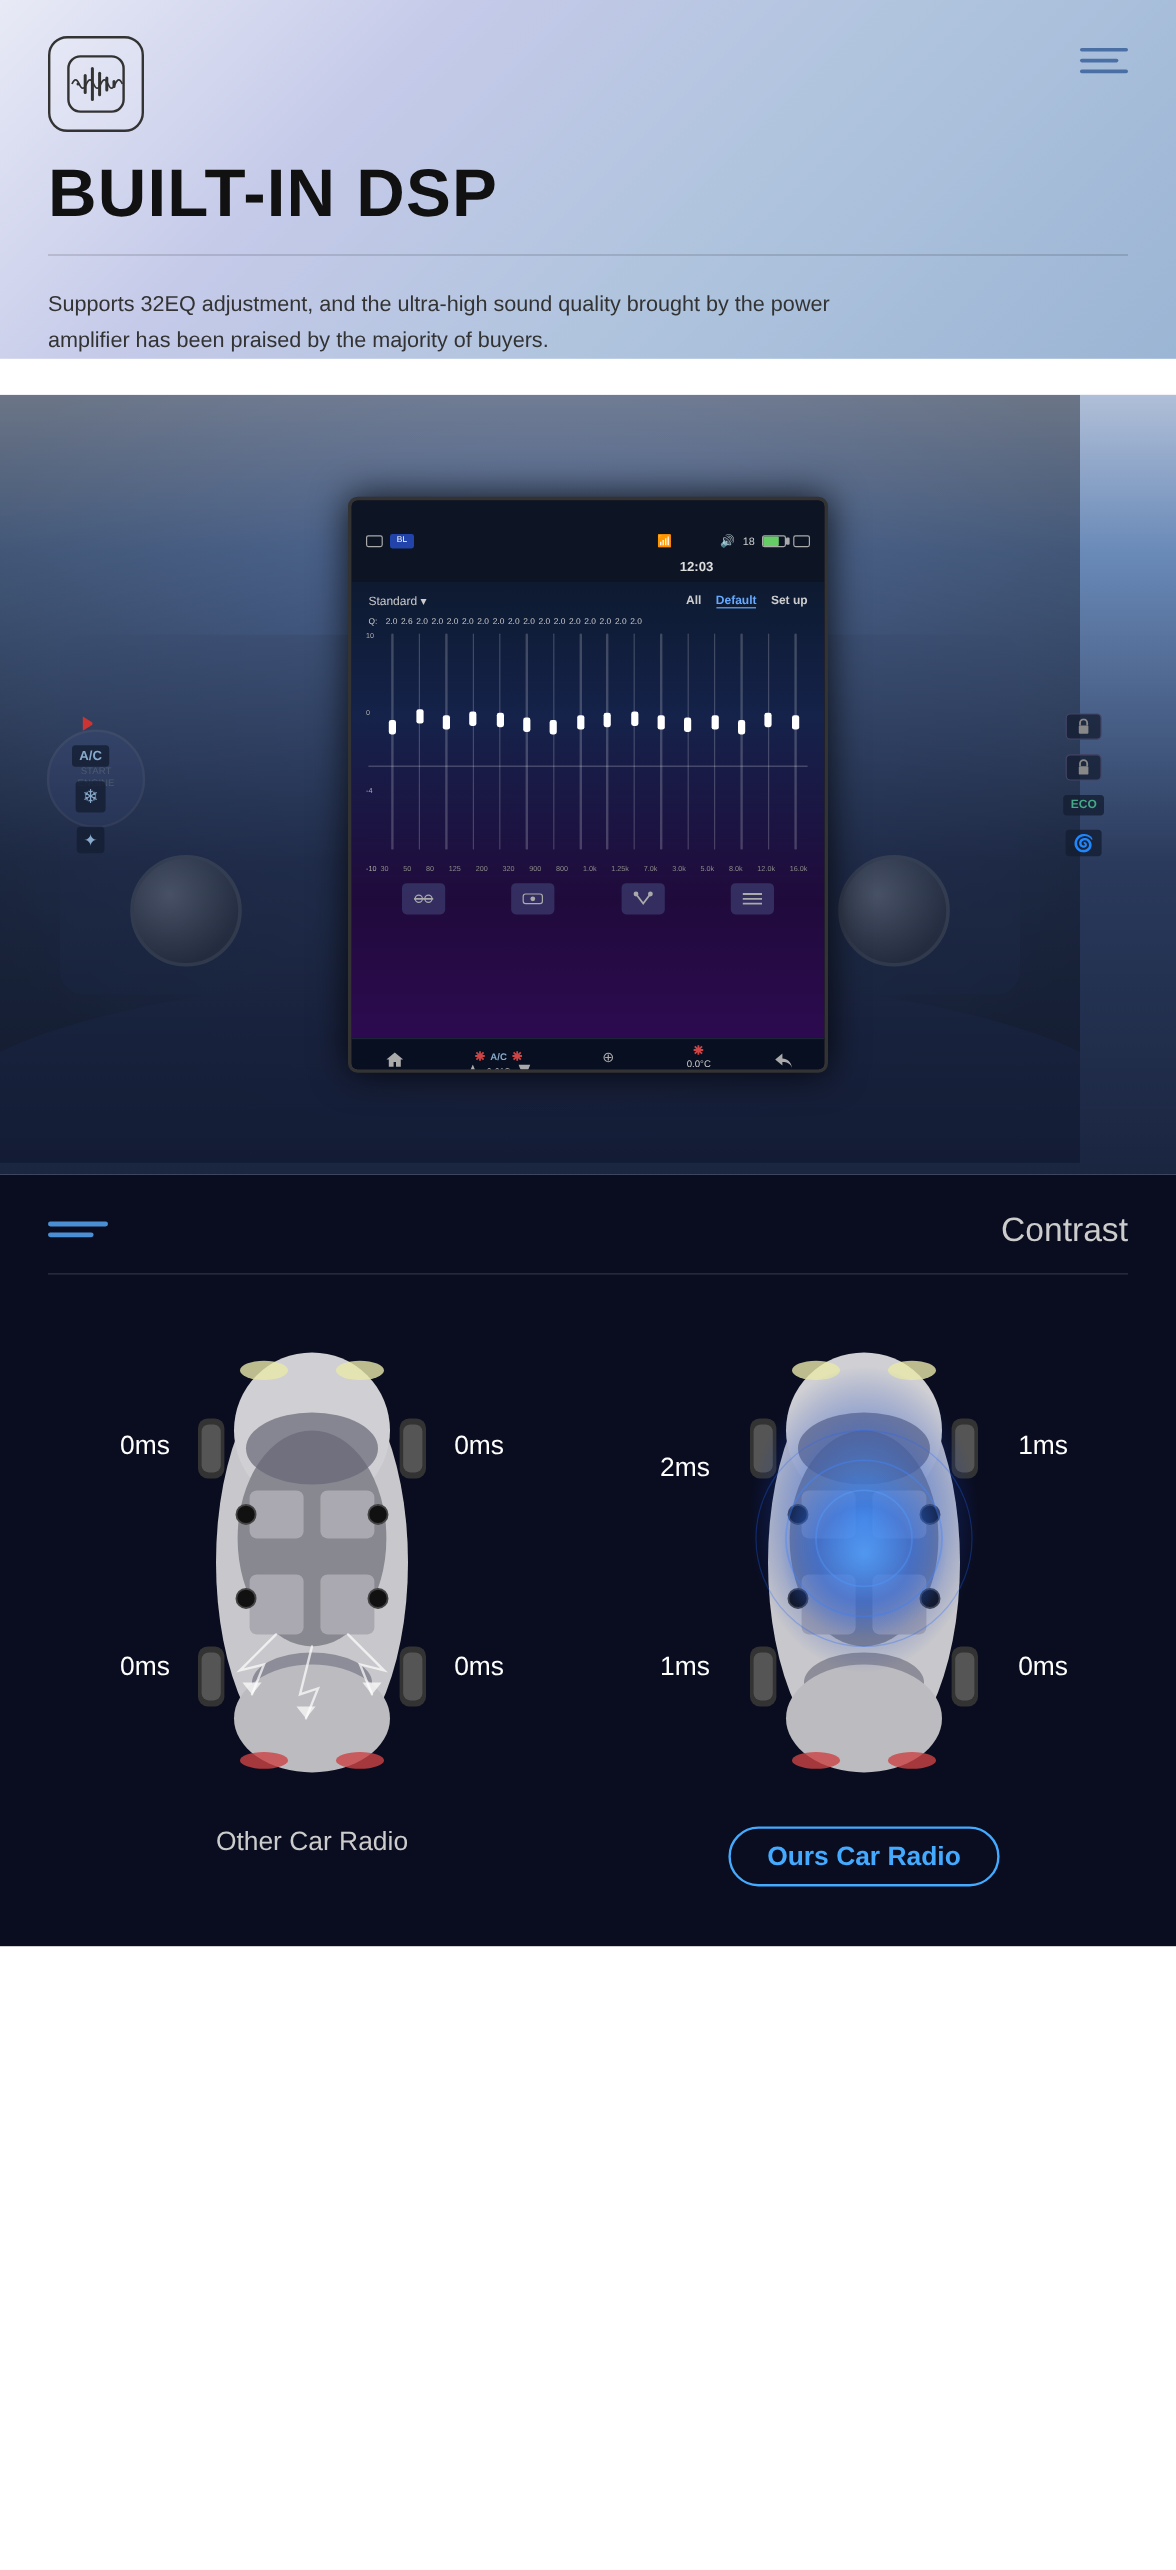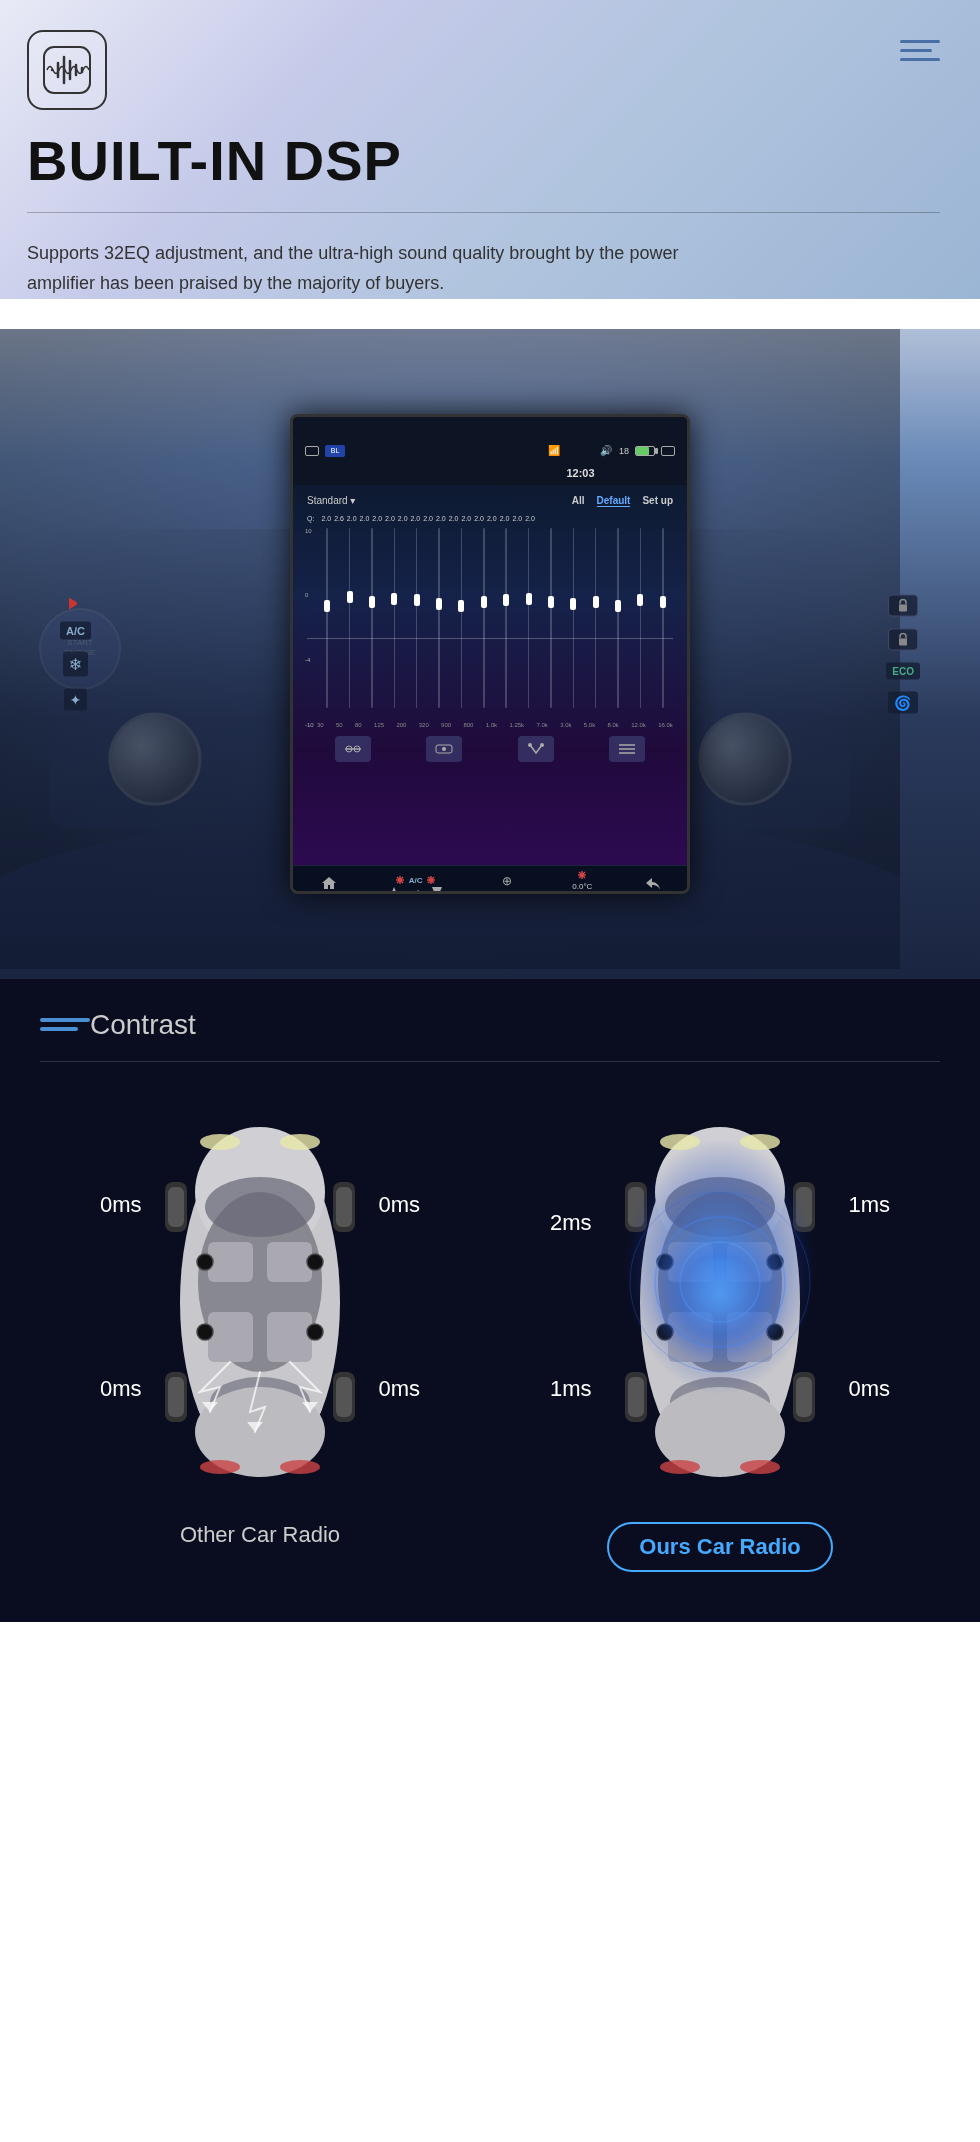--- a/index.html
+++ b/index.html
@@ -7,21 +7,21 @@
     body {
       width: 980px;
       font-family: -apple-system, BlinkMacSystemFont, 'Segoe UI', sans-serif;
       background: #fff;
       overflow-x: hidden;
     }
 
     
     .header-section {
       background: linear-gradient(135deg, #e8eaf6 0%, #c5cae9 30%, #b0c4de 60%, #9bb5d4 100%);
-      padding: 30px 40px 0 27px;
+      padding: 30px 40px 0 40px;
       position: relative;
       min-height: 220px;
     }
 
     .logo-area {
       display: flex;
       justify-content: space-between;
       align-items: flex-start;
       margin-bottom: 20px;
     }
@@ -201,21 +201,21 @@
 
     
     .contrast-section {
       background: #0a0d1f;
       padding: 30px 40px 50px 40px;
     }
 
     .contrast-header {
       display: flex;
       align-items: center;
-      justify-content: flex-start;
+      justify-content: space-between;
       margin-bottom: 20px;
     }
 
     .contrast-lines {
       display: flex;
       flex-direction: column;
       gap: 5px;
     }
 
     .contrast-line {

